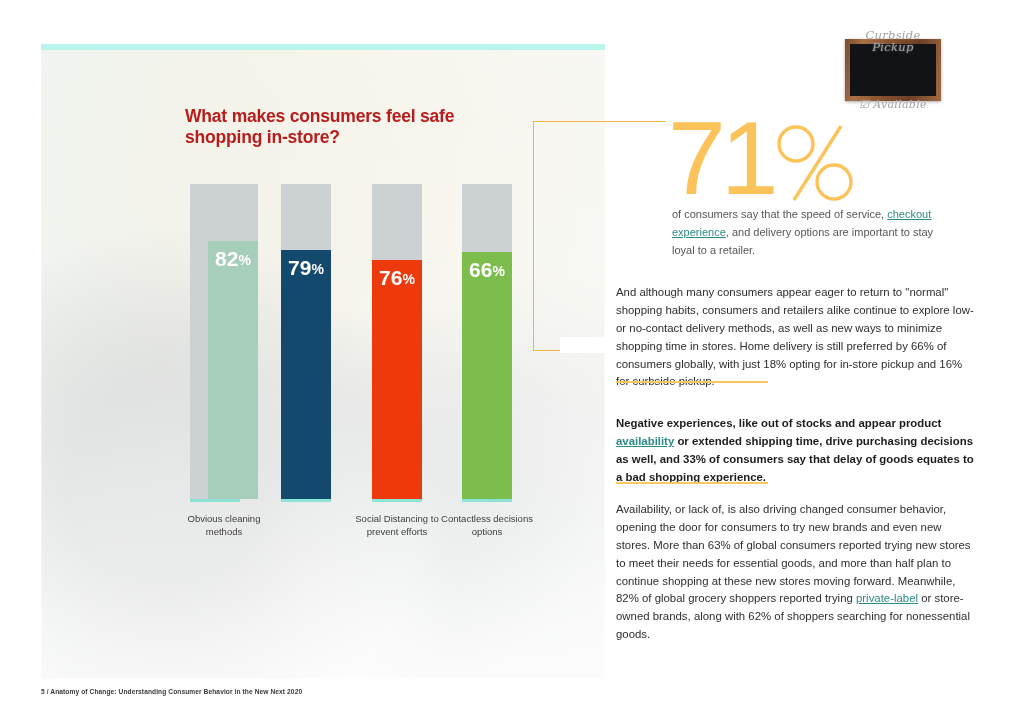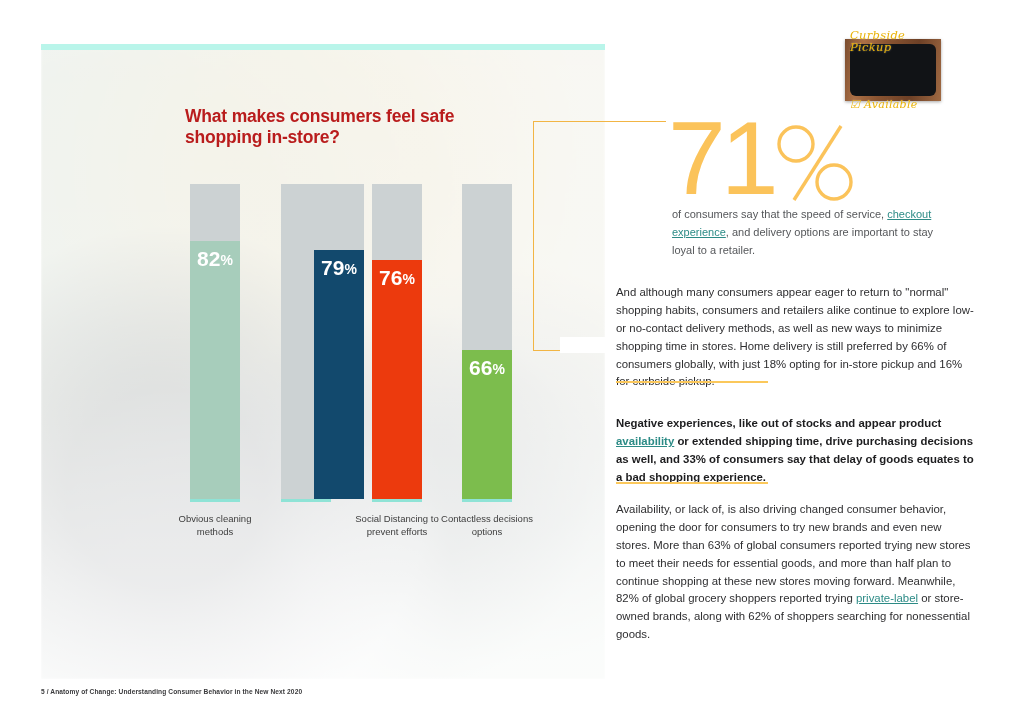--- a/index.html
+++ b/index.html
@@ -104,23 +104,23 @@
 
   
   #chalkboard{
     position:absolute;left:229px;top:39px;width:96px;height:62px;
     background:linear-gradient(100deg,#7a4c2e 0%,#ab7046 18%,#8a5431 40%,#6d4026 70%,#a06a43 100%);
     padding:5px;box-sizing:border-box;
     box-shadow:0 1px 3px rgba(0,0,0,.35);
   }
   #chalkboard-inner{
     width:100%;height:100%;background:#111316;
-    display:flex;flex-direction:column;justify-content:center;
+    display:flex;flex-direction:column;align-items:center;justify-content:center;
     font-family:"DejaVu Serif", serif;font-style:italic;
-    color:#eab308;line-height:1.06;border-radius:6px;
+    color:#a3a3a3;line-height:1.06;
   }
   #chalkboard-inner span{font-size:11.5px;letter-spacing:.3px;text-shadow:0 0 2px rgba(255,255,255,.45);}
   #chalkboard-inner .l3{font-size:11px;margin-top:46px;}
 
   
   #stat-caption{
     position:absolute;left:56px;top:206px;width:285px;
     font-size:11px;line-height:1.62;color:#55575a;
   }
 
@@ -152,48 +152,48 @@
 
 <div id="chart-panel">
   <div id="panel-photo"></div>
   <div id="panel-wash"></div>
   <div id="panel-topstrip"></div>
 
   <div id="chart-title">What makes consumers feel safe shopping in-store?</div>
 
   <div id="bars-container">
       <div class="bar-col" style="left: 149px;">
-        <div class="bar-track" style="height: 315px; background: rgb(204, 210, 211);">
+        <div class="bar-track" style="height: 315px; background: rgb(204, 210, 211); padding-left: 18px;">
           <div class="bar-fill" style="height: 258.3px; background: rgb(167, 205, 187);">
             <div class="bar-value">82<span class="pct">%</span></div>
           </div>
           <div class="bar-base"></div>
           <div class="bar-label">Obvious cleaning methods</div>
         </div>
       </div>
       <div class="bar-col" style="left: 240px;">
-        <div class="bar-track" style="height: 315px; background: rgb(204, 210, 211); padding-left: 33px;">
+        <div class="bar-track" style="height: 315px; background: rgb(204, 210, 211);">
           <div class="bar-fill" style="height: 248.85px; background: rgb(18, 73, 109);">
             <div class="bar-value">79<span class="pct">%</span></div>
           </div>
           <div class="bar-base"></div>
         </div>
       </div>
       <div class="bar-col" style="left: 331px;">
         <div class="bar-track" style="height: 315px; background: rgb(204, 210, 211);">
           <div class="bar-fill" style="height: 239.4px; background: rgb(236, 58, 13);">
             <div class="bar-value">76<span class="pct">%</span></div>
           </div>
           <div class="bar-base"></div>
           <div class="bar-label">Social Distancing to prevent efforts</div>
         </div>
       </div>
       <div class="bar-col" style="left: 421px;">
         <div class="bar-track" style="height: 315px; background: rgb(204, 210, 211);">
-          <div class="bar-fill" style="height: 149px; background: rgb(124, 189, 77); margin-top: 20px;">
+          <div class="bar-fill" style="height: 247px; background: rgb(124, 189, 77); margin-top: 20px;">
             <div class="bar-value">66<span class="pct">%</span></div>
           </div>
           <div class="bar-base"></div>
           <div class="bar-label">Contactless decisions options</div>
         </div>
       </div>
     </div>
 </div>
 
 <div id="connector"></div>

